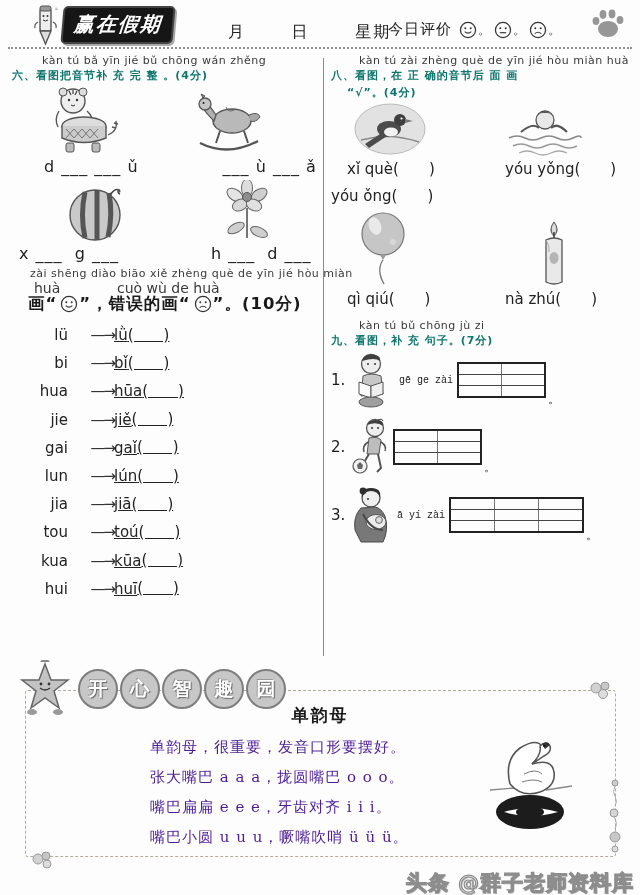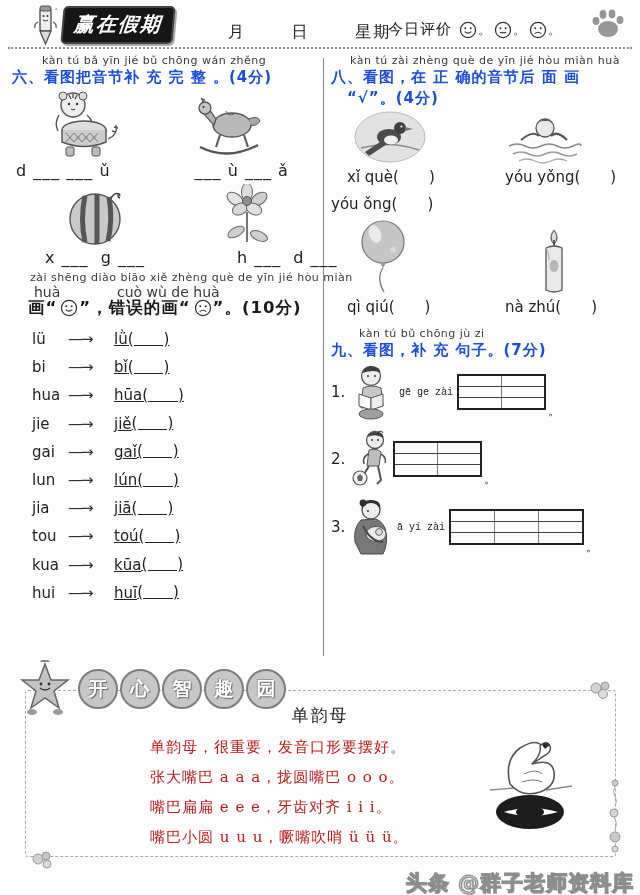--- a/index.html
+++ b/index.html
@@ -17,31 +17,31 @@
   .eval-row .lbl{letter-spacing:1px;margin-right:4px;}
   .face{width:18px;height:18px;margin:0 1px 0 3px;}
   .circle-sep{font-size:13px;color:#333;}
   #paw{position:absolute;right:14px;top:6px;}
   .dotline{position:absolute;top:47px;left:8px;right:8px;border-top:2px dotted #8f8f8f;}
   
   #col-left{position:absolute;left:12px;top:52px;width:306px;}
   #col-right{position:absolute;left:331px;top:52px;width:302px;}
   #divider{position:absolute;left:323px;top:58px;height:598px;border-left:1.5px solid #8a8a8a;}
   .pinyin-line{font-size:11px;color:#3a3a3a;letter-spacing:.5px;margin:2px 0 0 30px;white-space:nowrap;}
-  .sec-title{font-size:15px;font-weight:bold;color:#1d4ed8;letter-spacing:1px;margin:1px 0 2px 0;white-space:nowrap;}
+  .sec-title{font-size:11px;font-weight:bold;color:#0f766e;letter-spacing:1px;margin:1px 0 2px 0;white-space:nowrap;}
   .sec-title.sub{margin-left:16px;}
   .imgrow{display:flex;align-items:flex-end;}
   .blankrow{display:flex;font-size:16px;color:#222;margin:2px 0 4px 0;}
   .blankrow .bl{white-space:pre;letter-spacing:1px;}
   
   .p7b{position:relative;height:13px;font-size:14px;color:#3a3a3a;}
   .p7b .a{position:absolute;left:22px;}
   .p7b .b{position:absolute;left:105px;}
   .t7line{font-size:16.5px;font-weight:bold;letter-spacing:1px;margin-left:16px;display:flex;align-items:center;white-space:nowrap;}
-  .cvt-list{margin:6px 0 0 20px;}
+  .cvt-list{margin:6px 0 0 20px;text-align:right;}
   .cvt-row{display:flex;align-items:center;height:28.2px;font-size:15px;color:#222;}
   .cvt-row .from{width:36px;}
   .cvt-row .arr{width:46px;letter-spacing:-2px;color:#333;}
   .cvt-row .to{white-space:pre;text-decoration:underline;}
   
   .optrow{display:flex;font-size:15px;color:#222;height:27px;align-items:center;}
   .optrow .o1{width:158px;margin-left:16px;white-space:pre;}
   .optrow .o2{white-space:pre;}
   
   .s9item{display:flex;align-items:center;margin:4px 0 10px 0;}
@@ -53,23 +53,23 @@
   .pcell{width:42px;border-right:1px solid #777;}
   .pcell:last-child{border-right:none;}
   .gperiod{font-size:12px;align-self:flex-end;margin-left:2px;}
   
   #footer{position:absolute;left:0;top:658px;width:640px;height:237px;}
   #dashedbox{position:absolute;left:25px;right:24px;top:32px;bottom:38px;border:1.5px dashed #b3ab98;border-radius:3px;}
   #banner{position:absolute;left:18px;top:2px;display:flex;align-items:center;z-index:2;}
   .bchar{width:36px;height:36px;border-radius:50%;background:#c7c7c7;border:2px solid #7e7e7e;
          color:#fff;font-size:19px;font-weight:bold;display:flex;align-items:center;justify-content:center;
          margin-right:2px;text-shadow:1px 1px 1px #666,-1px -1px 0 #999;}
-  #boxtitle{position:absolute;left:0;right:0;top:46px;text-align:center;font-weight:normal;font-size:17px;letter-spacing:2px;}
+  #boxtitle{position:absolute;left:0;right:0;top:46px;text-align:center;font-weight:bold;font-size:17px;letter-spacing:2px;}
   #poem{position:absolute;left:150px;top:74px;font-family:"DejaVu Serif","Liberation Serif",serif;
-        font-size:15px;line-height:30px;color:#b91c1c;letter-spacing:1px;}
+        font-size:15px;line-height:30px;color:#4c1d95;letter-spacing:1px;}
   #swan{position:absolute;right:64px;top:66px;}
   .deco{position:absolute;}
   #watermark{position:absolute;right:6px;bottom:-2px;font-size:21px;font-weight:bold;letter-spacing:1px;
              color:#e0e0e0;-webkit-text-stroke:1.2px #8d8d8d;text-shadow:1px 1px 0 #bbb;}
   svg{display:block;}
 </style>
 </head>
 <body>
 
 <div id="page">
@@ -170,21 +170,21 @@
           <path d="M11 5 l-2 -4 l4 2 z" fill="#888" stroke="#555"></path>
           <circle cx="11.5" cy="10" r="1" fill="#222"></circle>
           <path d="M28 38 L24 50 M52 38 L56 50" stroke="#555" stroke-width="2"></path>
           <path d="M8 50 Q36 64 66 48" fill="none" stroke="#555" stroke-width="2.4"></path>
           <path d="M57 22 Q66 18 68 24 Q64 30 58 28" fill="#a8a8a8" stroke="#555"></path>
           <path d="M34 14 q2 6 8 3" stroke="#666" fill="none"></path>
         </svg>
       </span>
     </div>
     <div class="blankrow">
-      <span class="bl" style="margin-left:4px">d ___ ___ ǔ</span>
+      <span class="bl" style="margin-left:32px">d ___ ___ ǔ</span>
       <span class="bl" style="margin-left:84px">___ ù ___ ǎ</span>
     </div>
 
     <div class="imgrow">
       <span style="margin-left:52px">
         <svg width="64" height="58" viewBox="0 0 64 58">
           <circle cx="31" cy="31" r="25" fill="#c9c9c9" stroke="#555" stroke-width="1.4"></circle>
           <path d="M21 8 Q16 31 21 54" stroke="#555" stroke-width="5" fill="none"></path>
           <path d="M33 6 Q33 31 33 56" stroke="#555" stroke-width="5" fill="none"></path>
           <path d="M45 9 Q49 31 44 53" stroke="#555" stroke-width="5" fill="none"></path>
@@ -200,21 +200,21 @@
           <ellipse cx="29" cy="8" rx="5.5" ry="9" fill="#ddd" stroke="#666"></ellipse>
           <ellipse cx="17" cy="15" rx="5.5" ry="9" transform="rotate(-55 17 15)" fill="#e4e4e4" stroke="#666"></ellipse>
           <ellipse cx="41" cy="15" rx="5.5" ry="9" transform="rotate(55 41 15)" fill="#cfcfcf" stroke="#666"></ellipse>
           <ellipse cx="22" cy="25" rx="5.5" ry="8" transform="rotate(-115 22 25)" fill="#d8d8d8" stroke="#666"></ellipse>
           <ellipse cx="36" cy="25" rx="5.5" ry="8" transform="rotate(115 36 25)" fill="#e0e0e0" stroke="#666"></ellipse>
           <circle cx="29" cy="17" r="4.5" fill="#8e8e8e" stroke="#555"></circle>
         </svg>
       </span>
     </div>
     <div class="blankrow">
-      <span class="bl" style="margin-left:33px">x ___  g ___</span>
+      <span class="bl" style="margin-left:7px">x ___  g ___</span>
       <span class="bl" style="margin-left:92px">h ___  d ___</span>
     </div>
 
     <div class="pinyin-line" style="margin-left:18px">zài shēng diào biāo xiě zhèng què de yīn jié hòu miàn</div>
     <div class="p7b">
       <span class="a">huà</span>
       <span class="b">cuò wù de huà</span>
     </div>
     <div class="t7line">
       <span>画“</span>
@@ -297,21 +297,21 @@
           <span class="from">hui</span>
           <span class="arr">—→</span>
           <span class="to">huī</span>
           <span class="to">(　　)</span>
         </div>
     </div>
   </div>
 
   <div id="col-right">
 
-    <div class="pinyin-line" style="margin-left:19px">kàn tú   zài zhèng què de yīn jié hòu miàn huà</div>
+    <div class="pinyin-line" style="margin-left:28px">kàn tú   zài zhèng què de yīn jié hòu miàn huà</div>
     <div class="sec-title">八、看图，在 正 确的音节后 面 画</div>
     <div class="sec-title sub">“√”。(4分)</div>
 
     <div class="imgrow">
       <span style="margin-left:22px">
         <svg width="74" height="54" viewBox="0 0 74 54">
           <ellipse cx="37" cy="27" rx="35" ry="25" fill="#e2e2e2" stroke="#bbb"></ellipse>
           <path d="M8 38 Q37 30 66 40" stroke="#8a8a8a" stroke-width="1.6" fill="none"></path>
           <polygon points="12,42 30,30 34,34 16,46" fill="#4c4c4c"></polygon>
           <ellipse cx="36" cy="27" rx="12" ry="8" fill="#4c4c4c"></ellipse>

